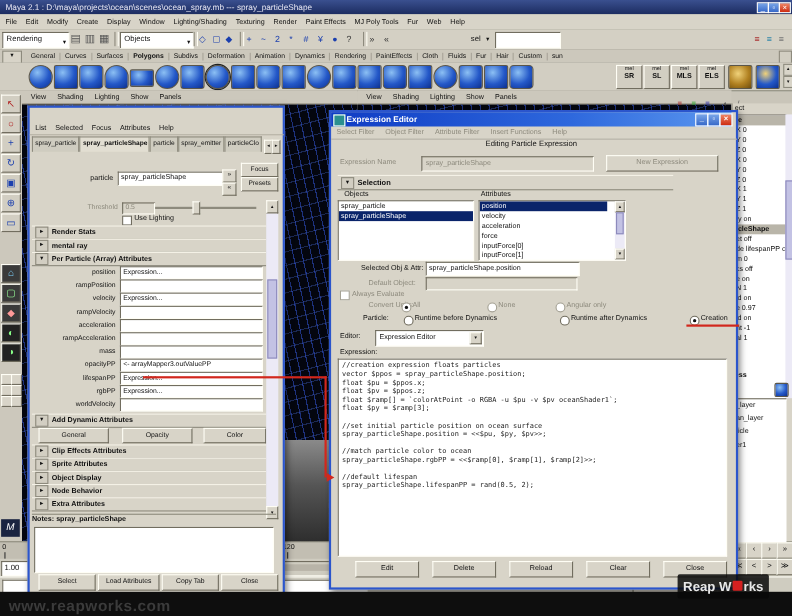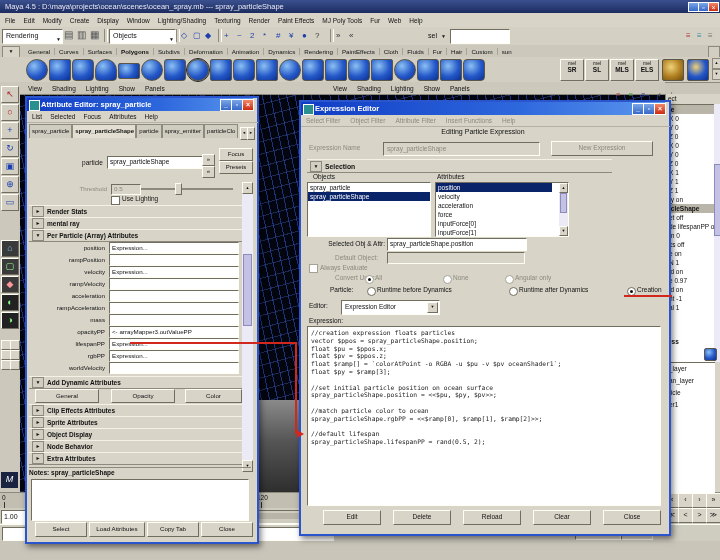--- a/index.html
+++ b/index.html
@@ -35,21 +35,21 @@
   .mrow span{white-space:nowrap}
   pre{margin:0;font-family:"DejaVu Sans Mono",monospace}
   .sep{width:2px;border-left:1px solid #8d8a7d;border-right:1px solid #fffef5}
 </style>
 </head>
 <body>
 
 <div id="root">
 
   <div class="a tbmain" style="left:0;top:0;width:720px;height:13px">
-    <span class="a" style="left:5px;top:2px;font-size:7.5px;white-space:nowrap">Maya 4.5 : D:\maya\projects\ocean\scenes\ocean_spray.mb --- spray_particleShape</span>
+    <span class="a" style="left:5px;top:2px;font-size:7.5px;white-space:nowrap">Maya 2.1 : D:\maya\projects\ocean\scenes\ocean_spray.mb --- spray_particleShape</span>
     <span class="a wb" style="left:688px;top:2px;width:9px;height:8px">_</span>
     <span class="a wb" style="left:698px;top:2px;width:9px;height:8px">▫</span>
     <span class="a wb cl" style="left:708px;top:2px;width:9px;height:8px">×</span>
   </div>
 
   <div class="a mrow" style="left:0;top:13px;width:720px;height:14px;background:#d8d4c8;border-bottom:1px solid #8d8a7d;gap:8px;padding-left:5px;font-size:6.5px">
     <span>File</span>
     <span>Edit</span>
     <span>Modify</span>
     <span>Create</span>
@@ -280,27 +280,20 @@
   </div>
 
   <div class="a" style="left:0;top:524px;width:720px;height:16px;background:#cfccc0;border-top:1px solid #fffef5">
     <div class="a fld" style="left:2px;top:2px;width:330px;height:12px"></div>
     <div class="a fld gf" style="left:575px;top:1px;width:44px;height:12px"></div>
     <div class="a fld gf" style="left:621px;top:1px;width:30px;height:12px"></div>
     <span class="a" style="left:653px;top:4px;font-size:5px">▼</span>
   </div>
 
   <div class="a win" style="left:25px;top:96px;width:230px;height:444px;z-index:10">
-    <div class="a wtb" style="left:0;top:0;width:226px;height:13px">
-      <span class="a" style="left:2px;top:2px;width:9px;height:9px;background:#2a8f8f;border:1px solid #fff"></span>
-      <span class="a" style="left:14px;top:2px;font-size:7.5px;white-space:nowrap">Attribute Editor: spray_particle</span>
-      <span class="a wb" style="left:193px;top:1px">_</span>
-      <span class="a wb" style="left:204px;top:1px">▫</span>
-      <span class="a wb cl" style="left:215px;top:1px">×</span>
-    </div>
     <div class="a mrow" style="left:0;top:13px;width:226px;height:11px;gap:8px;padding-left:5px;font-size:6.5px;border-bottom:1px solid #b5b1a5">
       <span>List</span>
       <span>Selected</span>
       <span>Focus</span>
       <span>Attributes</span>
       <span>Help</span>
     </div>
     <div class="a mrow" style="left:2px;top:26px;width:210px;height:14px;align-items:flex-end">
       <span class="tab" style="max-width:42px">spray_particle</span>
       <span class="tab act" style="max-width:58px">spray_particleShape</span>
@@ -499,14 +492,20 @@
     <span class="a btn" style="left:162px;top:408px;width:56px;height:13px;font-size:6.5px;line-height:12px">Reload</span>
     <span class="a btn" style="left:232px;top:408px;width:56px;height:13px;font-size:6.5px;line-height:12px">Clear</span>
     <span class="a btn" style="left:302px;top:408px;width:56px;height:13px;font-size:6.5px;line-height:12px">Close</span>
   </div>
 
   <div class="a red" style="left:130px;top:342px;width:167px;height:2px;z-index:30"></div>
   <div class="a red" style="left:295px;top:342px;width:2px;height:92px;z-index:30"></div>
   <div class="a" style="left:297px;top:430px;width:0;height:0;border-top:4px solid transparent;border-bottom:4px solid transparent;border-left:7px solid #d2271c;z-index:30"></div>
   <div class="a red" style="left:624px;top:295px;width:48px;height:2px;z-index:30"></div>
 
+  <div class="a" style="left:0;top:538px;width:720px;height:22px;background:#0e0e0e;z-index:40">
+    <span class="a" style="left:8px;top:4px;font-size:14px;font-weight:bold;color:#3b3b3b;letter-spacing:.5px">www.reapworks.com</span>
+  </div>
+  <div class="a" style="left:616px;top:522px;padding:2px 5px;background:rgba(8,8,8,.85);border-radius:2px;z-index:41;white-space:nowrap">
+    <span style="font-size:12px;font-weight:bold;color:#e8e8e8">Reap W</span><span style="display:inline-block;width:9px;height:9px;background:#d42020;border-radius:1px;position:relative;top:0;margin:0 1px"></span><span style="font-size:12px;font-weight:bold;color:#e8e8e8">rks</span>
+  </div>
 
 </div>
 
 </body></html>

